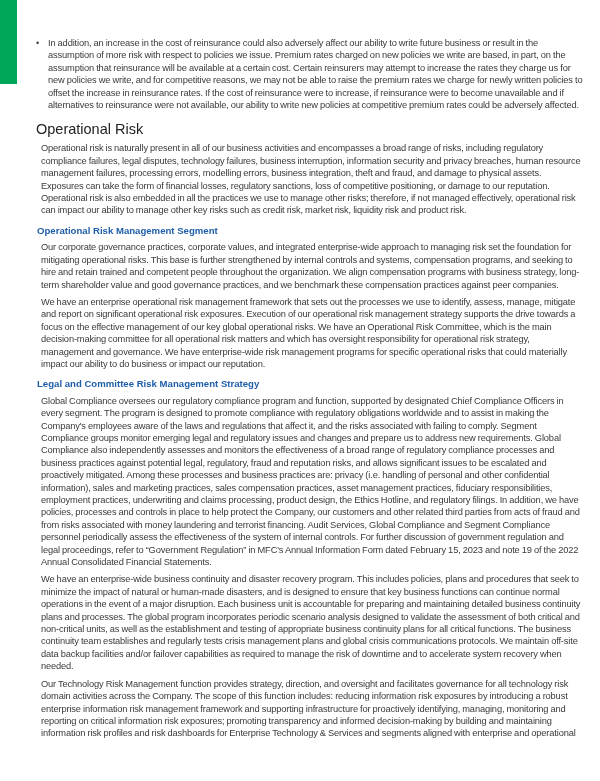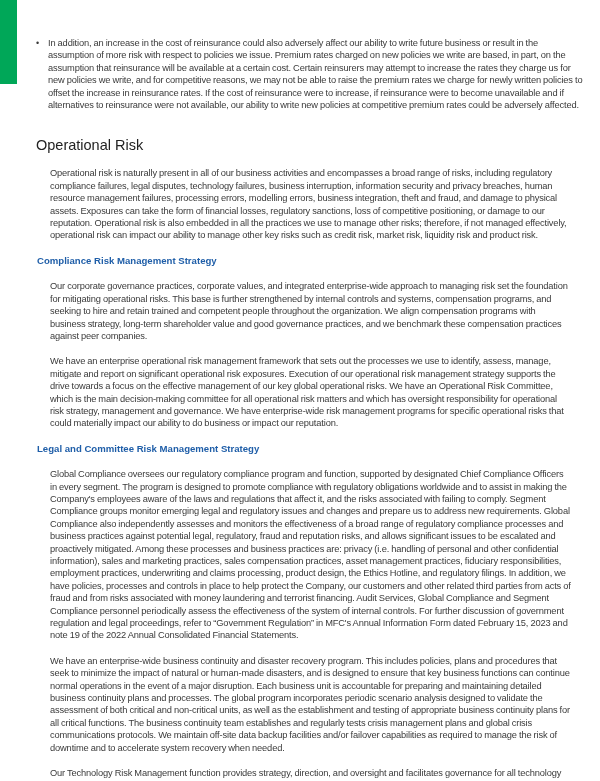--- a/index.html
+++ b/index.html
@@ -3,43 +3,43 @@
 <meta charset="utf-8">
 <style>
   html, body { margin: 0; padding: 0; background: #ffffff; }
   body { width: 600px; height: 781px; position: relative; overflow: hidden;
          font-family: "Liberation Sans", sans-serif; color: #3a3a3a; }
   .side-bar { position: absolute; left: 0; top: 0; width: 17px; height: 84px; background: #00a758; }
   .content { position: absolute; left: 37px; top: 37px; width: 548px; }
   .bullet { position: relative; padding-left: 11px; font-size: 9.3px; line-height: 12.4px;
             letter-spacing: -0.15px; word-spacing: -0.3px; margin: 0; }
   .bullet .dot { position: absolute; left: -1px; top: 0; font-size: 9px; }
-  h2 { font-size: 14.5px; font-weight: normal; color: #222; margin: 26px 0 1px -1px; line-height: 17px; }
+  h2 { font-size: 14.5px; font-weight: normal; color: #222; margin: 10px 0 1px -1px; line-height: 17px; }
   h3 { font-size: 9.6px; font-weight: bold; color: #1f5ea8; margin: 8px 0 0 0; line-height: 12.4px; }
-  p { font-size: 9.3px; line-height: 12.4px; margin: 13px; letter-spacing: -0.15px; word-spacing: -0.3px; }
+  p { font-size: 9.3px; line-height: 12.4px; margin: 4px; letter-spacing: -0.15px; word-spacing: -0.3px; }
   p + p { margin-top: 5px; }
   .footer { position: absolute; left: 37px; top: 792px; font-size: 7.2px; color: #555; letter-spacing: -0.1px; }
   .footer .pnum { font-weight: bold; color: #222; }
   .footer .sep { margin: 0 4px; color: #555; }
 </style>
 </head>
 <body>
 
 <div class="side-bar"></div>
 
 <div class="content">
   <div class="bullet">
     <span class="dot">•</span>
     <span>In addition, an increase in the cost of reinsurance could also adversely affect our ability to write future business or result in the assumption of more risk with respect to policies we issue. Premium rates charged on new policies we write are based, in part, on the assumption that reinsurance will be available at a certain cost. Certain reinsurers may attempt to increase the rates they charge us for new policies we write, and for competitive reasons, we may not be able to raise the premium rates we charge for newly written policies to offset the increase in reinsurance rates. If the cost of reinsurance were to increase, if reinsurance were to become unavailable and if alternatives to reinsurance were not available, our ability to write new policies at competitive premium rates could be adversely affected.</span>
   </div>
 
   <h2>Operational Risk</h2>
   <p>Operational risk is naturally present in all of our business activities and encompasses a broad range of risks, including regulatory compliance failures, legal disputes, technology failures, business interruption, information security and privacy breaches, human resource management failures, processing errors, modelling errors, business integration, theft and fraud, and damage to physical assets. Exposures can take the form of financial losses, regulatory sanctions, loss of competitive positioning, or damage to our reputation. Operational risk is also embedded in all the practices we use to manage other risks; therefore, if not managed effectively, operational risk can impact our ability to manage other key risks such as credit risk, market risk, liquidity risk and product risk.</p>
 
-  <h3>Compliance Risk Management Strategy</h3>
+  <h3>Operational Risk Management Segment</h3>
   <p>Our corporate governance practices, corporate values, and integrated enterprise-wide approach to managing risk set the foundation for mitigating operational risks. This base is further strengthened by internal controls and systems, compensation programs, and seeking to hire and retain trained and competent people throughout the organization. We align compensation programs with business strategy, long-term shareholder value and good governance practices, and we benchmark these compensation practices against peer companies.</p>
   <p>We have an enterprise operational risk management framework that sets out the processes we use to identify, assess, manage, mitigate and report on significant operational risk exposures. Execution of our operational risk management strategy supports the drive towards a focus on the effective management of our key global operational risks. We have an Operational Risk Committee, which is the main decision-making committee for all operational risk matters and which has oversight responsibility for operational risk strategy, management and governance. We have enterprise-wide risk management programs for specific operational risks that could materially impact our ability to do business or impact our reputation.</p>
 
   <h3>Legal and Committee Risk Management Strategy</h3>
   <p>Global Compliance oversees our regulatory compliance program and function, supported by designated Chief Compliance Officers in every segment. The program is designed to promote compliance with regulatory obligations worldwide and to assist in making the Company's employees aware of the laws and regulations that affect it, and the risks associated with failing to comply. Segment Compliance groups monitor emerging legal and regulatory issues and changes and prepare us to address new requirements. Global Compliance also independently assesses and monitors the effectiveness of a broad range of regulatory compliance processes and business practices against potential legal, regulatory, fraud and reputation risks, and allows significant issues to be escalated and proactively mitigated. Among these processes and business practices are: privacy (i.e. handling of personal and other confidential information), sales and marketing practices, sales compensation practices, asset management practices, fiduciary responsibilities, employment practices, underwriting and claims processing, product design, the Ethics Hotline, and regulatory filings. In addition, we have policies, processes and controls in place to help protect the Company, our customers and other related third parties from acts of fraud and from risks associated with money laundering and terrorist financing. Audit Services, Global Compliance and Segment Compliance personnel periodically assess the effectiveness of the system of internal controls. For further discussion of government regulation and legal proceedings, refer to “Government Regulation” in MFC's Annual Information Form dated February 15, 2023 and note 19 of the 2022 Annual Consolidated Financial Statements.</p>
 
   <p>We have an enterprise-wide business continuity and disaster recovery program. This includes policies, plans and procedures that seek to minimize the impact of natural or human-made disasters, and is designed to ensure that key business functions can continue normal operations in the event of a major disruption. Each business unit is accountable for preparing and maintaining detailed business continuity plans and processes. The global program incorporates periodic scenario analysis designed to validate the assessment of both critical and non-critical units, as well as the establishment and testing of appropriate business continuity plans for all critical functions. The business continuity team establishes and regularly tests crisis management plans and global crisis communications protocols. We maintain off-site data backup facilities and/or failover capabilities as required to manage the risk of downtime and to accelerate system recovery when needed.</p>
 
   <p>Our Technology Risk Management function provides strategy, direction, and oversight and facilitates governance for all technology risk domain activities across the Company. The scope of this function includes: reducing information risk exposures by introducing a robust enterprise information risk management framework and supporting infrastructure for proactively identifying, managing, monitoring and reporting on critical information risk exposures; promoting transparency and informed decision-making by building and maintaining information risk profiles and risk dashboards for Enterprise Technology &amp; Services and segments aligned with enterprise and operational</p>
 </div>

